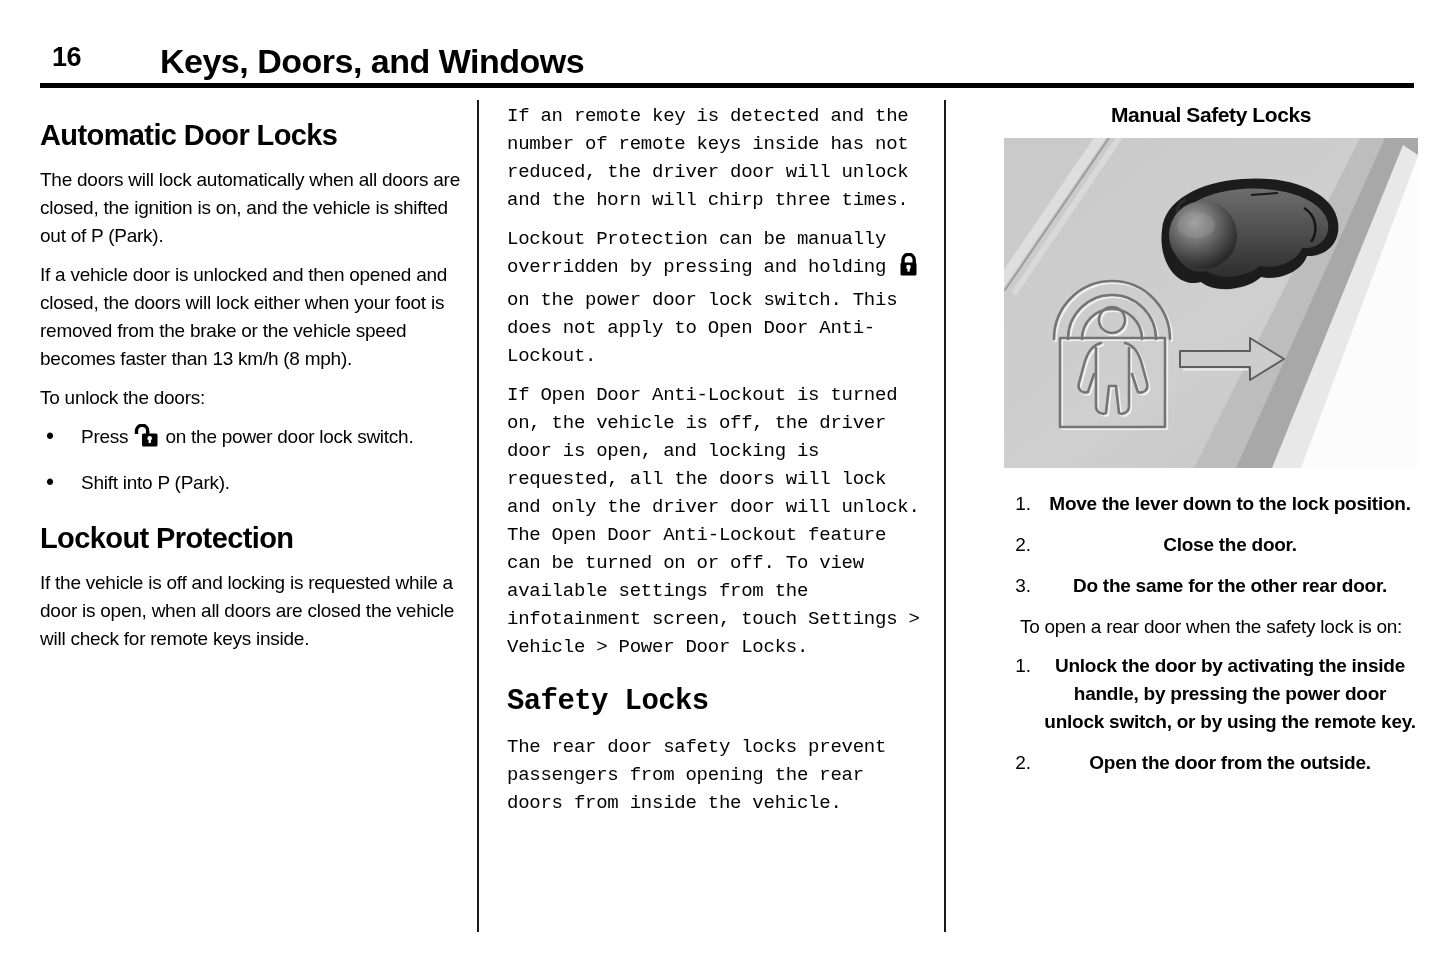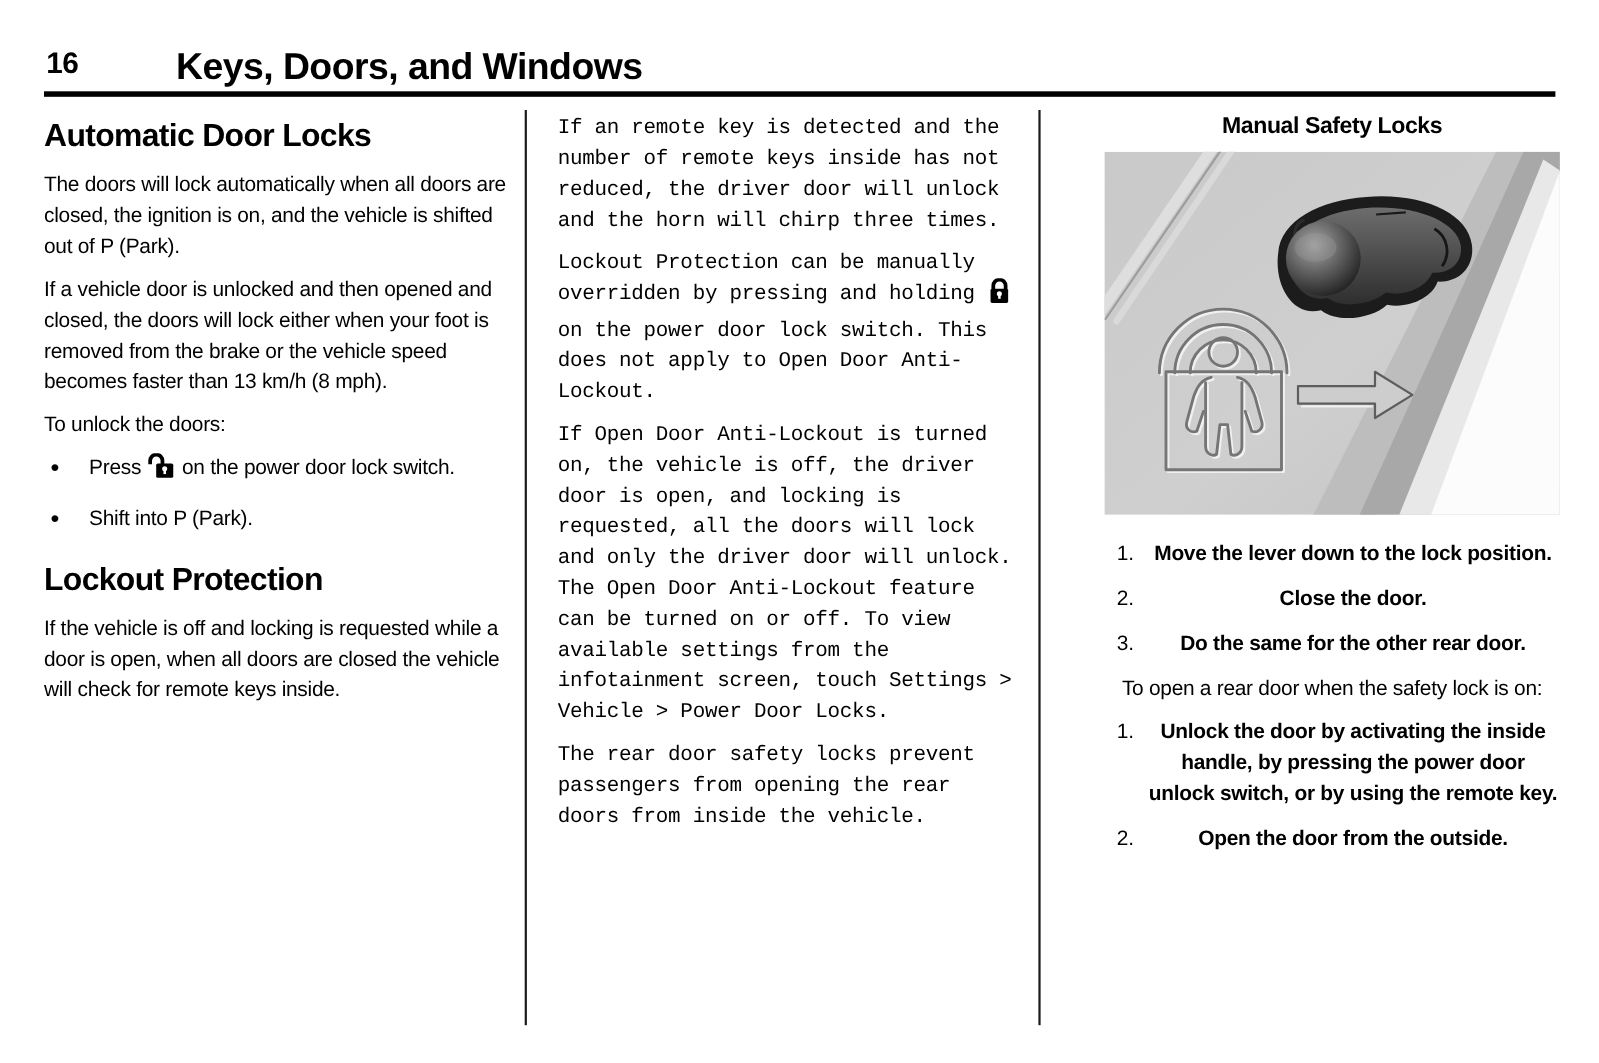--- a/index.html
+++ b/index.html
@@ -6,21 +6,21 @@
   .page {
     position:relative;
     width:1454px; height:966px;
     background:#ffffff;
     color:#000;
     font-family:"Liberation Sans", sans-serif;
     overflow:hidden;
   }
   
   .page-num {
-    position:absolute; left:42px; top:42px;
+    position:absolute; left:52px; top:42px;
     font-size:27px; font-weight:bold; letter-spacing:-0.5px;
   }
   .header-title {
     position:absolute; left:160px; top:42px;
     font-size:34px; font-weight:bold; letter-spacing:-0.5px;
   }
   .header-rule {
     position:absolute; left:40px; right:40px; top:83px; height:5px;
     background:#000;
   }
@@ -29,21 +29,21 @@
   .col-1 { left:40px;  width:424px; }
   .col-2 { left:507px; width:414px;font-family:Liberation Mono, monospace; }
   .col-3 { left:1004px; width:414px;text-align:center; }
   .vrule { position:absolute; top:100px; width:2px; height:832px; background:#1a1a1a; }
   .vrule-1 { left:477px; }
   .vrule-2 { left:944px; }
 
   p { margin:0 0 11px 0; }
   .h-major {
     font-size:29px; font-weight:bold; line-height:34px;
-    letter-spacing:-0.6px; margin:5px 0 14px 0;
+    letter-spacing:-0.6px; margin:16px 0 14px 0;
   }
   .h-major.mt { margin-top:24px; }
   .h-minor {
     font-size:21px; font-weight:bold; line-height:26px;
     letter-spacing:-0.4px; margin:10px 0 10px 0;
   }
   .h-minor.first { margin-top:0; }
 
   .bullet-item { display:flex; margin:0 0 13px 0; }
   .bullet-item .marker { flex:0 0 35px; padding-left:6px; font-size:23px; line-height:26px; }
@@ -99,20 +99,21 @@
     <p>If an remote key is detected and the number of remote keys inside has not reduced, the driver door will unlock and the horn will chirp three times.</p>
     <p><span>Lockout Protection can be manually overridden by pressing and holding </span><span class="inline-icon"><svg width="23" height="24" viewBox="0 0 23 24">
             <path d="M6 10 V6.8 a5.6 5.6 0 0 1 11.2 0 V10" fill="none" stroke="#000" stroke-width="3.4"></path>
             <rect x="3.5" y="9.4" width="16" height="13" rx="1.5" fill="#000"></rect>
             <circle cx="11.5" cy="14" r="2.3" fill="#fff"></circle>
             <rect x="10.4" y="14.6" width="2.3" height="4" fill="#fff"></rect>
           </svg></span><span> on the power door lock switch. This does not apply to Open Door Anti-Lockout.</span></p>
 
     <p>If Open Door Anti-Lockout is turned on, the vehicle is off, the driver door is open, and locking is requested, all the doors will lock and only the driver door will unlock. The Open Door Anti-Lockout feature can be turned on or off. To view available settings from the infotainment screen, touch Settings &gt; Vehicle &gt; Power Door Locks.</p>
 
+    <div class="h-major mt">Safety Locks</div>
     <p>The rear door safety locks prevent passengers from opening the rear doors from inside the vehicle.</p>
   </div>
 
   <div class="col col-3">
     <div class="h-minor first">Manual Safety Locks</div>
 
     <div class="figure">
       <svg width="414" height="330" viewBox="0 0 414 330">
         <defs>
           <linearGradient id="bgGrad" x1="0" y1="0" x2="1" y2="1">

